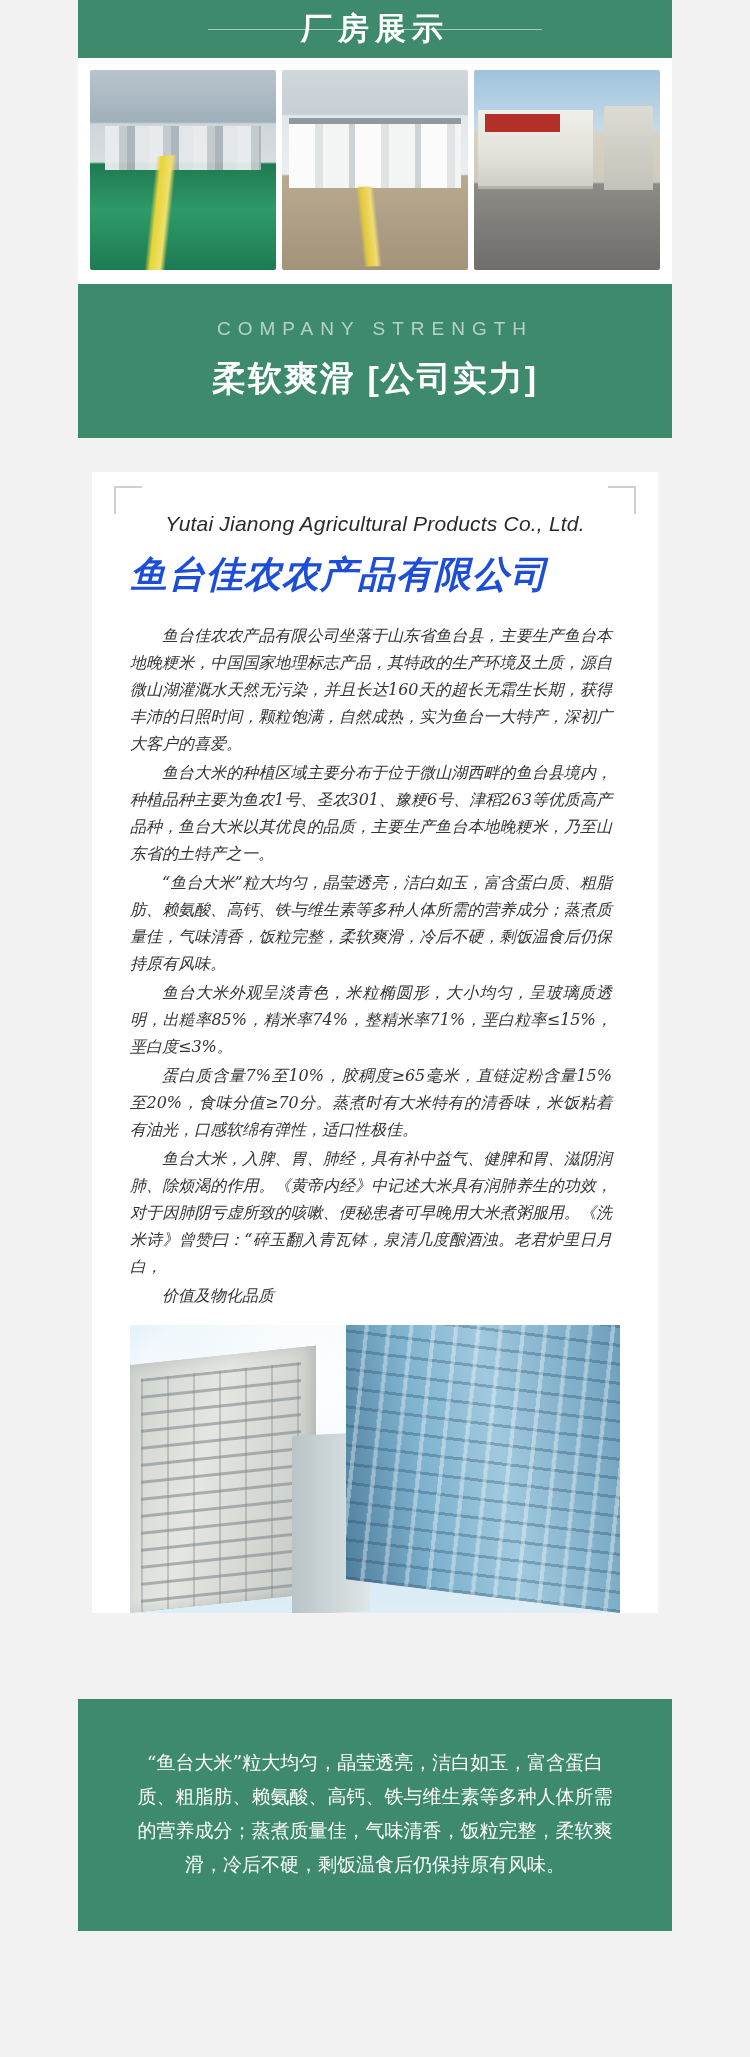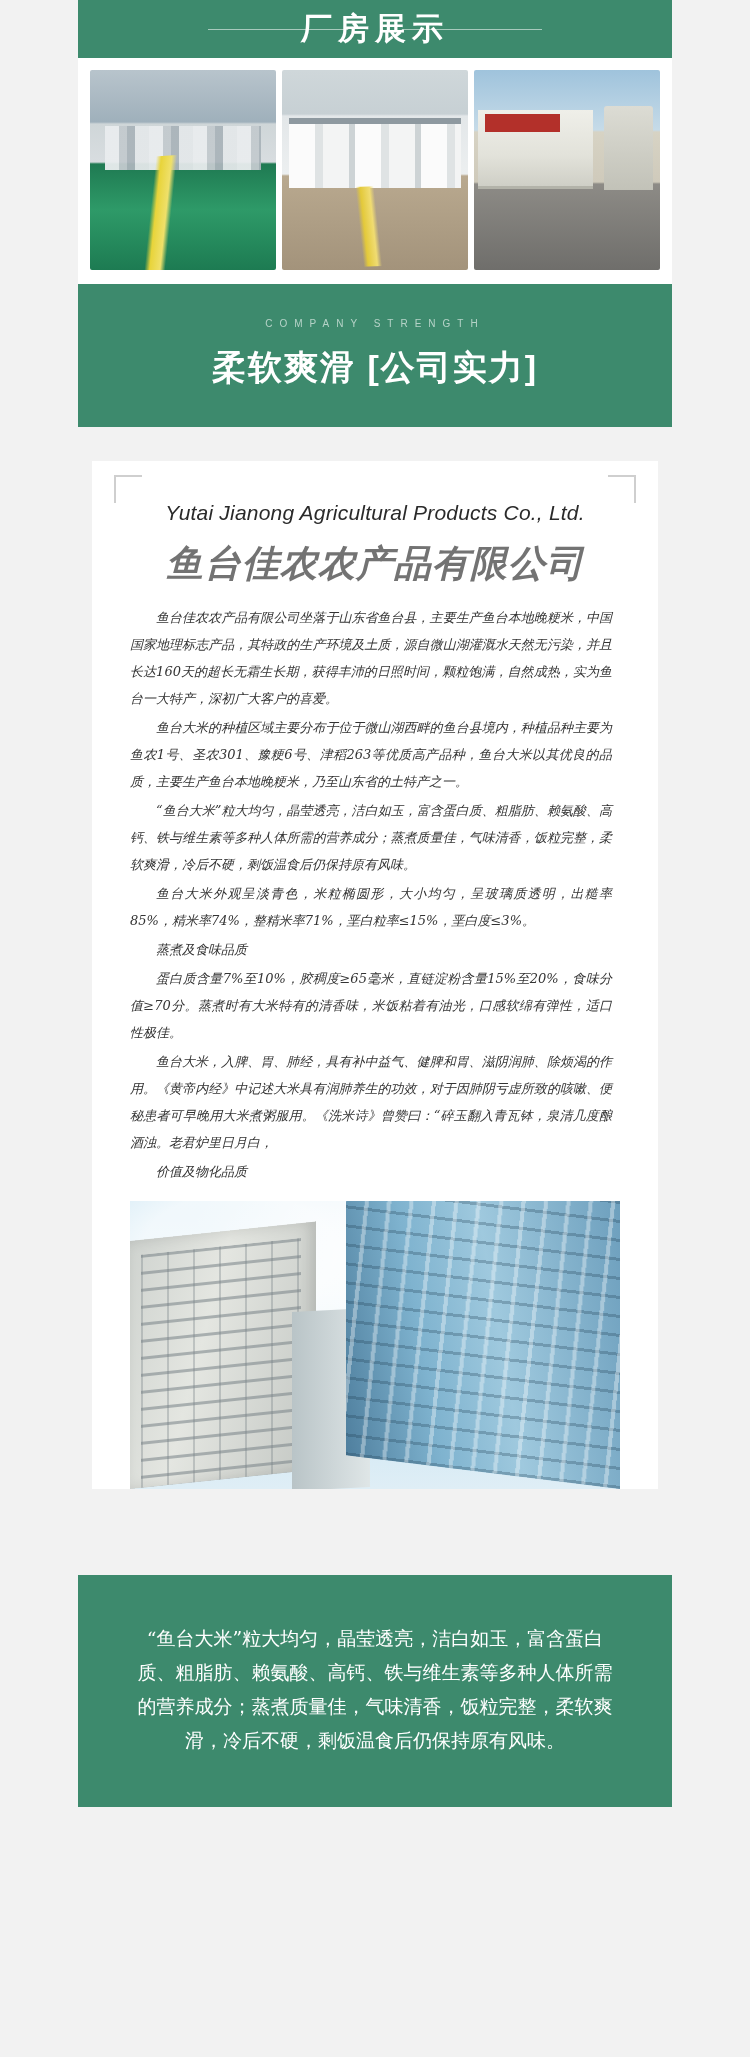--- a/index.html
+++ b/index.html
@@ -128,21 +128,21 @@
   }
 
   
   .strength {
     background: #3d8a6d;
     padding: 34px 0 36px 0;
     text-align: center;
   }
   .strength .eyebrow {
     color: rgba(255,255,255,0.62);
-    font-size: 10px;
+    font-size: 19px;
     letter-spacing: 7px;
     margin-bottom: 16px;
   }
   .strength .headline {
     color: #ffffff;
     font-size: 34px;
     font-weight: bold;
     letter-spacing: 2px;
   }
 
@@ -168,29 +168,29 @@
   .corner.tr { right: 22px; top: 14px;  border-right: 2px solid #cfcfcf; border-top: 2px solid #cfcfcf; }
 
   .en-name {
     text-align: center;
     font-size: 21px;
     color: #2a2a2a;
     letter-spacing: .2px;
     margin: 14px 0 14px 0;
   }
   .cn-name {
-    text-align: center;
+    text-align: left;
     font-size: 37px;
     font-weight: bold;
-    color: #737373;
+    color: #1d4ed8;
     letter-spacing: 1px;
-    margin-bottom: 15px;
+    margin-bottom: 22px;
   }
   .para {
-    font-size: 13px;
+    font-size: 16px;
     line-height: 27px;
     color: #333333;
     text-align: justify;
     margin: 0 8px 2px 0;
     text-indent: 2em;
     font-family: "DejaVu Serif", serif;
   }
 
   
   .building-photo {
@@ -286,21 +286,20 @@
       <span class="corner tl"></span>
       <span class="corner tr"></span>
 
       <div class="en-name">Yutai Jianong Agricultural Products Co., Ltd.</div>
       <div class="cn-name">鱼台佳农农产品有限公司</div>
 
       <p class="para">鱼台佳农农产品有限公司坐落于山东省鱼台县，主要生产鱼台本地晚粳米，中国国家地理标志产品，其特政的生产环境及土质，源自微山湖灌溉水天然无污染，并且长达160天的超长无霜生长期，获得丰沛的日照时间，颗粒饱满，自然成热，实为鱼台一大特产，深初广大客户的喜爱。</p>
       <p class="para">鱼台大米的种植区域主要分布于位于微山湖西畔的鱼台县境内，种植品种主要为鱼农1号、圣农301、豫粳6号、津稻263等优质高产品种，鱼台大米以其优良的品质，主要生产鱼台本地晚粳米，乃至山东省的土特产之一。</p>
       <p class="para">“鱼台大米”粒大均匀，晶莹透亮，洁白如玉，富含蛋白质、粗脂肪、赖氨酸、高钙、铁与维生素等多种人体所需的营养成分；蒸煮质量佳，气味清香，饭粒完整，柔软爽滑，冷后不硬，剩饭温食后仍保持原有风味。</p>
       <p class="para">鱼台大米外观呈淡青色，米粒椭圆形，大小均匀，呈玻璃质透明，出糙率85%，精米率74%，整精米率71%，垩白粒率≤15%，垩白度≤3%。</p>
-      <p class="para">蒸煮及食味品质</p>
       <p class="para">蛋白质含量7%至10%，胶稠度≥65毫米，直链淀粉含量15%至20%，食味分值≥70分。蒸煮时有大米特有的清香味，米饭粘着有油光，口感软绵有弹性，适口性极佳。</p>
       <p class="para">鱼台大米，入脾、胃、肺经，具有补中益气、健脾和胃、滋阴润肺、除烦渴的作用。《黄帝内经》中记述大米具有润肺养生的功效，对于因肺阴亏虚所致的咳嗽、便秘患者可早晚用大米煮粥服用。《洗米诗》曾赞曰：“碎玉翻入青瓦钵，泉清几度酿酒浊。老君炉里日月白，</p>
       <p class="para">价值及物化品质</p>
 
       <div class="building-photo">
         <div class="b-sky-clouds"></div>
         <div class="b-left"></div>
         <div class="b-mid"></div>
         <div class="b-right"></div>
       </div>

